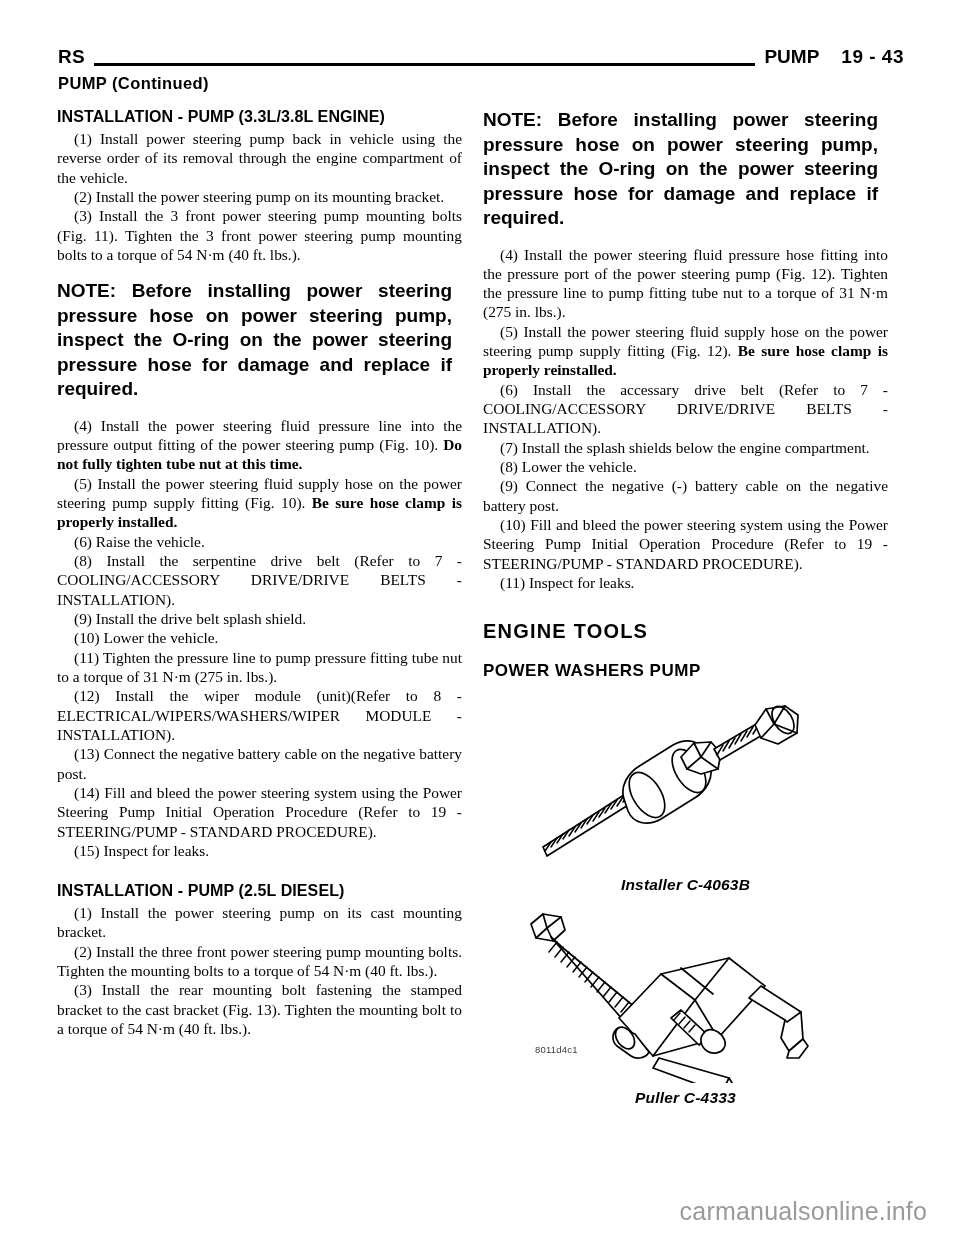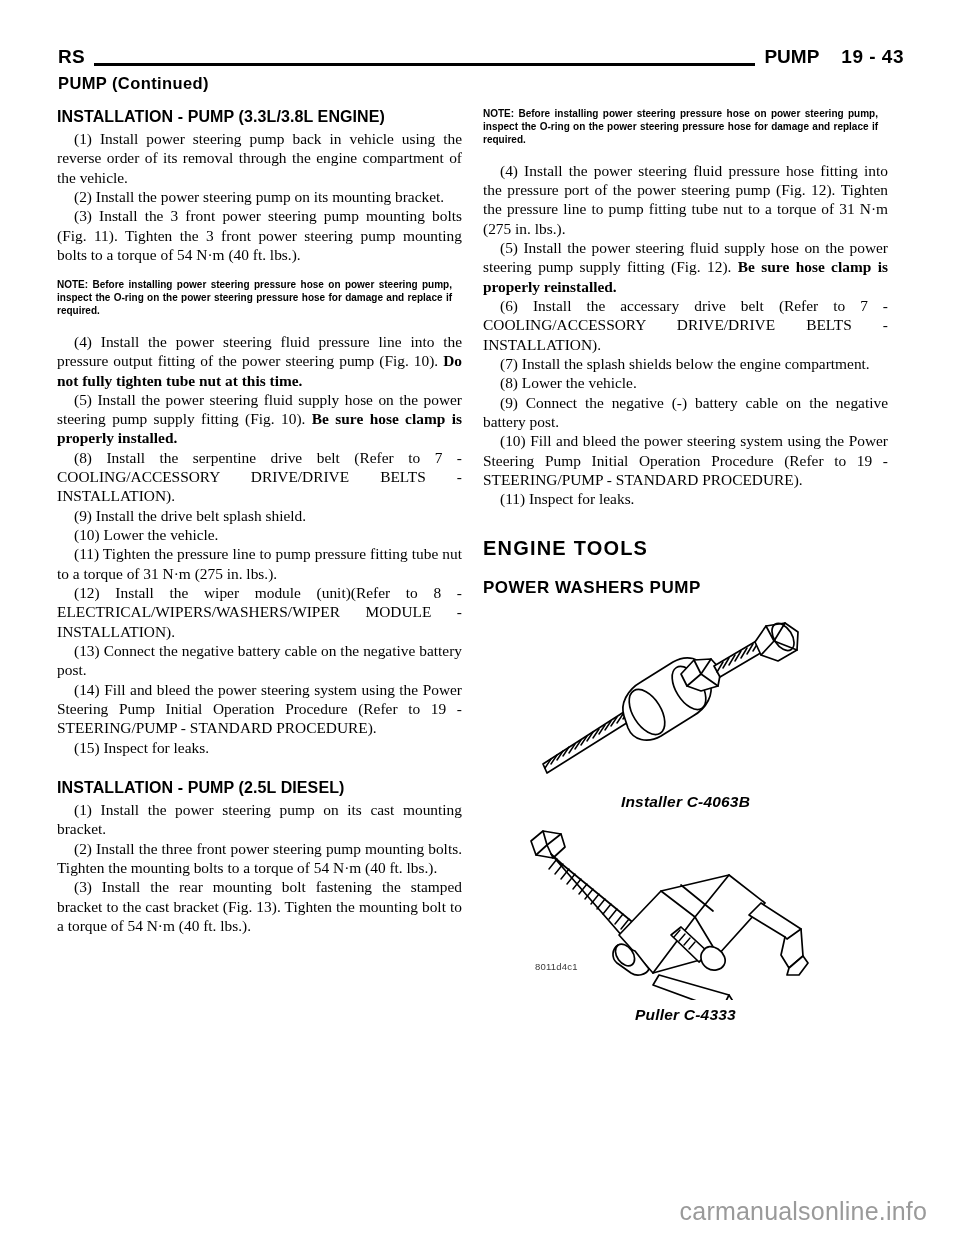--- a/index.html
+++ b/index.html
@@ -101,21 +101,21 @@
     text-indent: 17px;
     -webkit-hyphens: none;
     hyphens: none;
   }
   p.body b { font-weight: bold; }
 
   p.note {
     margin: 15px 10px 14px 0;
     font-family: "Liberation Sans", sans-serif;
     font-weight: bold;
-    font-size: 10px;
+    font-size: 19px;
     line-height: 1.29;
     text-align: justify;
     text-indent: 0;
   }
 
   
   .fig-block {
     margin-top: 14px;
     text-align: center;
     position: relative;
@@ -170,20 +170,21 @@
 
   <p class="note">NOTE: Before installing power steering pressure hose on power steering pump, inspect the O-ring on the power steering pressure hose for damage and replace if required.</p>
 
   <p class="body">
     <span>(4) Install the power steering fluid pressure line into the pressure output fitting of the power steering pump (Fig. 10). </span><b>Do not fully tighten tube nut at this time.</b>
   </p>
   <p class="body">
     <span>(5) Install the power steering fluid supply hose on the power steering pump supply fitting (Fig. 10). </span><b>Be sure hose clamp is properly installed.</b>
   </p>
 
+  <p class="body">(6) Raise the vehicle.</p>
   <p class="body">(8) Install the serpentine drive belt (Refer to 7 - COOLING/ACCESSORY DRIVE/DRIVE BELTS - INSTALLATION).</p>
   <p class="body">(9) Install the drive belt splash shield.</p>
   <p class="body">(10) Lower the vehicle.</p>
   <p class="body">(11) Tighten the pressure line to pump pressure fitting tube nut to a torque of 31 N·m (275 in. lbs.).</p>
   <p class="body">(12) Install the wiper module (unit)(Refer to 8 - ELECTRICAL/WIPERS/WASHERS/WIPER MODULE - INSTALLATION).</p>
   <p class="body">(13) Connect the negative battery cable on the negative battery post.</p>
   <p class="body">(14) Fill and bleed the power steering system using the Power Steering Pump Initial Operation Procedure (Refer to 19 - STEERING/PUMP - STANDARD PROCEDURE).</p>
   <p class="body">(15) Inspect for leaks.</p>
 
   <h2 class="head-a spaced-top">INSTALLATION - PUMP (2.5L DIESEL)</h2>

